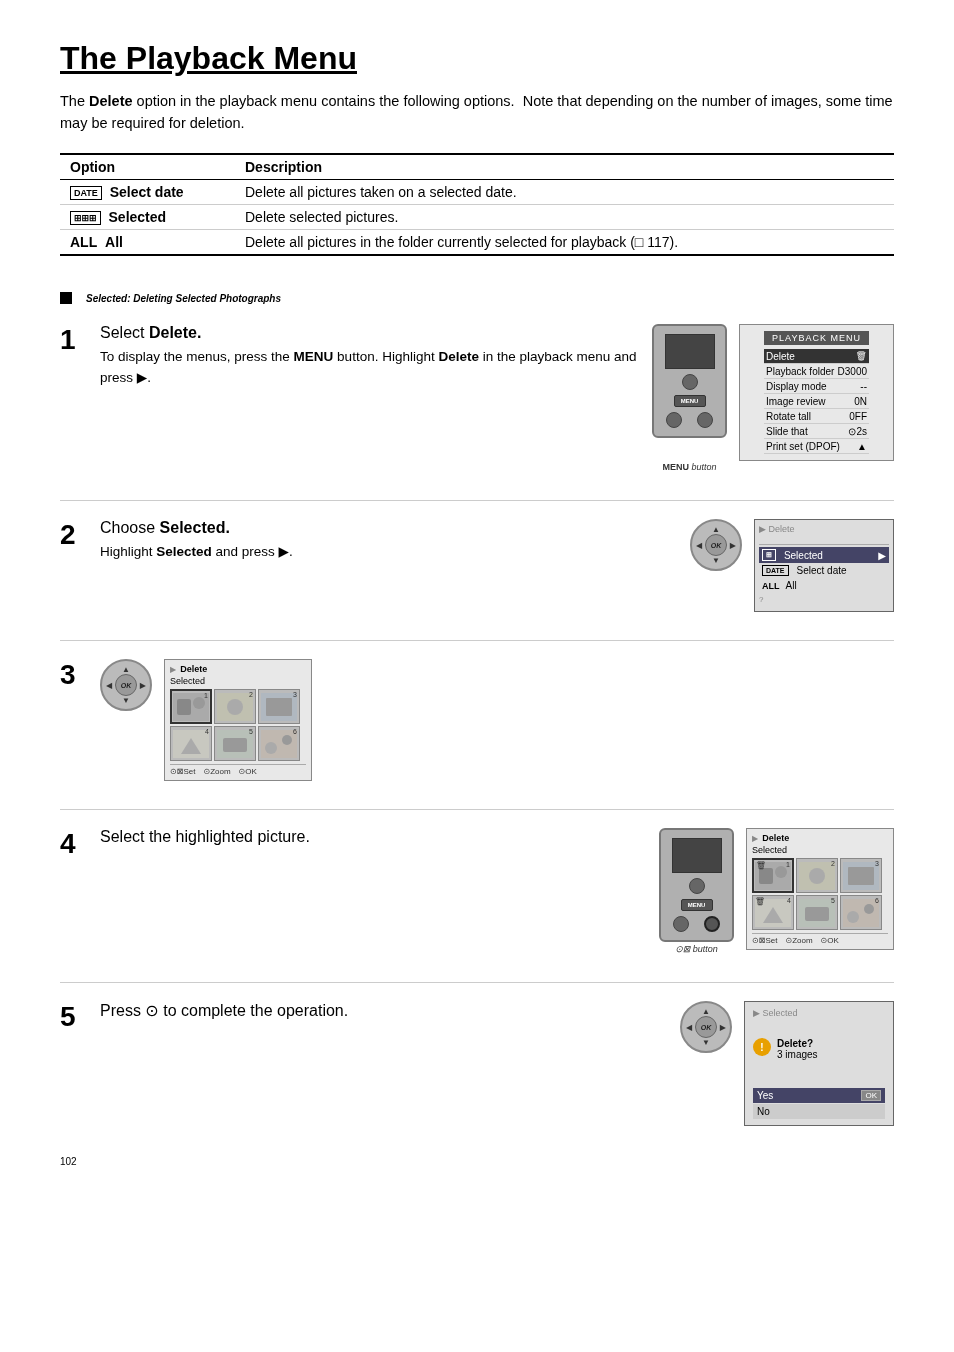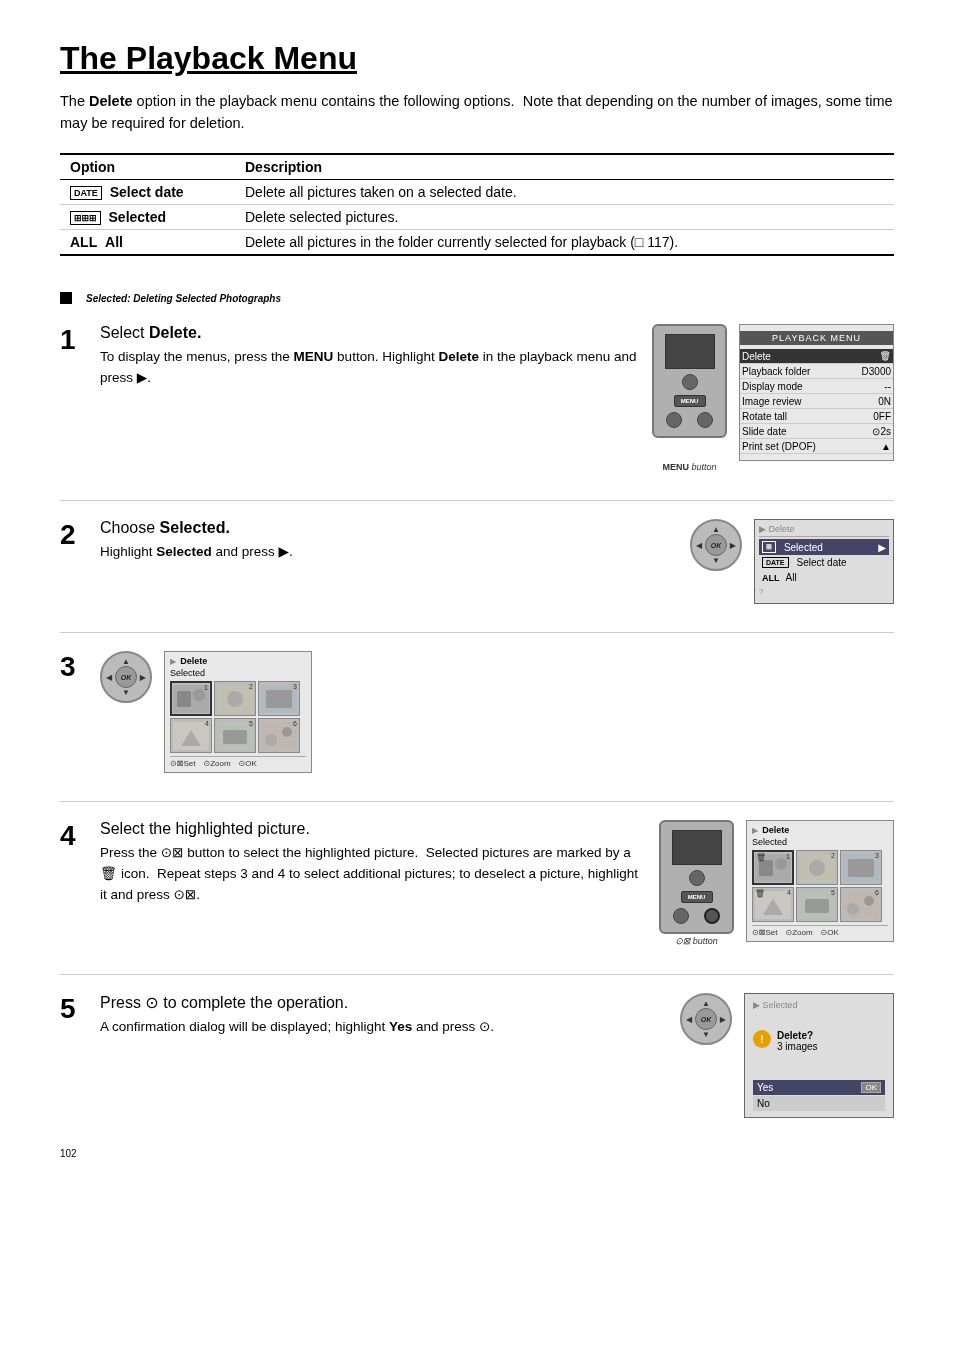--- a/index.html
+++ b/index.html
@@ -81,21 +81,21 @@
     .step-body {
       font-size: 13.5px;
       line-height: 1.55;
     }
 
     
     .screen-mockup {
       border: 1px solid #888;
       background: #e8e8e8;
       font-size: 10px;
-      padding: 6px 0;
+      padding: 6px 24px;
       min-width: 160px;
       font-family: Arial, sans-serif;
     }
     .screen-title-bar {
       background: #555;
       color: #fff;
       text-align: center;
       font-size: 9px;
       padding: 2px 4px;
       margin-bottom: 4px;
@@ -120,21 +120,21 @@
       background: #ddd;
       font-size: 10px;
       min-width: 140px;
       padding: 4px;
     }
     .delete-menu-title {
       color: #888;
       font-size: 9px;
       margin-bottom: 2px;
       border-bottom: 1px solid #aaa;
-      padding-bottom: 2px;
+      padding-bottom: 10px;
     }
     .delete-menu-item {
       display: flex;
       align-items: center;
       padding: 2px 3px;
       gap: 4px;
       font-size: 10px;
     }
     .delete-menu-item.selected-item {
       background: #446;
@@ -420,21 +420,21 @@
       </div>
       <div class="screen-row">
         <span>Image review</span>
         <span>0N</span>
       </div>
       <div class="screen-row">
         <span>Rotate tall</span>
         <span>0FF</span>
       </div>
       <div class="screen-row">
-        <span>Slide date</span>
+        <span>Slide that</span>
         <span>⊙2s</span>
       </div>
       <div class="screen-row">
         <span>Print set (DPOF)</span>
         <span>▲</span>
       </div>
     </div>
   </div>
 </div>
 
@@ -558,23 +558,20 @@
     </div>
   </div>
 </div>
 
 <hr class="step-divider">
 
 <div class="step-row">
   <div class="step-num-col">4</div>
   <div class="step-content-col">
     <div class="step-title">Select the highlighted picture.</div>
-    <div class="step-body">
-      Press the ⊙⊠ button to select the highlighted picture.&nbsp; Selected pictures are marked by a 🗑 icon.&nbsp; Repeat steps 3 and 4 to select additional pictures; to deselect a picture, highlight it and press ⊙⊠.
-    </div>
   </div>
   <div class="step-visuals-col">
 
     <div style="display:flex;flex-direction:column;align-items:center;">
       <div class="camera-device">
         <div class="cam-screen-small"></div>
         <div class="cam-row">
           <div class="cam-circle-btn"></div>
         </div>
         <div style="display:flex;align-items:center;justify-content:center;width:100%;">
@@ -652,23 +649,20 @@
     </div>
   </div>
 </div>
 
 <hr class="step-divider">
 
 <div class="step-row">
   <div class="step-num-col">5</div>
   <div class="step-content-col">
     <div class="step-title">Press ⊙ to complete the operation.</div>
-    <div class="step-body">
-      A confirmation dialog will be displayed; highlight <strong>Yes</strong> and press ⊙.
-    </div>
   </div>
   <div class="step-visuals-col">
 
     <div style="display:flex;flex-direction:column;align-items:center;">
       <div class="ok-button-circle">
         <span class="arrow-up">▲</span>
         <span class="arrow-down">▼</span>
         <span class="arrow-left-a">◀</span>
         <span class="arrow-right-a">▶</span>
         <div class="ok-center">OK</div>

